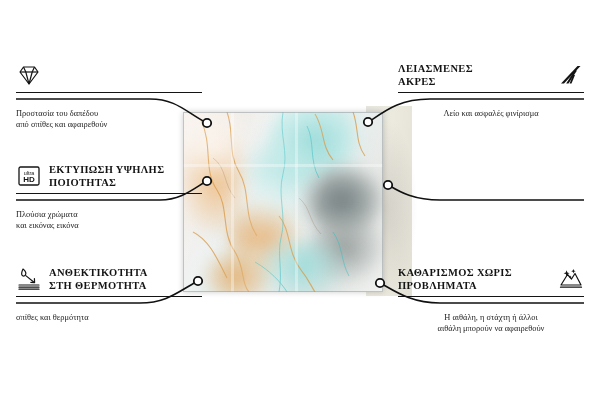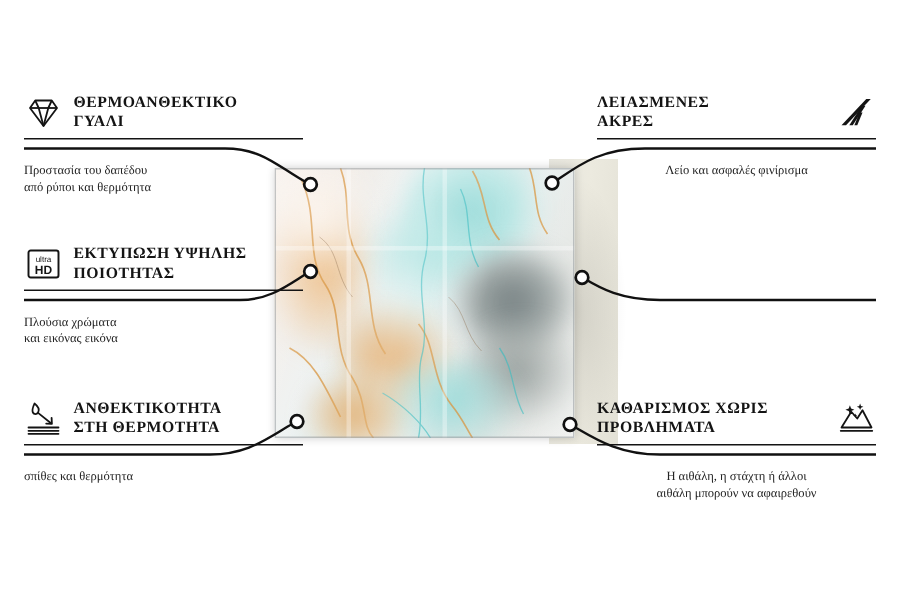--- a/index.html
+++ b/index.html
@@ -143,29 +143,25 @@
   <div class="feat left" id="f1">
     <div class="head">
       <svg class="ico" viewBox="0 0 26 26">
         <g fill="none" stroke="#141414" stroke-width="1.2" stroke-linejoin="round">
           <path d="M4 10 L13 22 L22 10 L18.5 5 L7.5 5 Z"></path>
           <path d="M4 10 H22"></path>
             <path d="M7.5 5 L9.8 10 L13 22"></path>
             <path d="M18.5 5 L16.2 10 L13 22"></path>
         </g>
       </svg>
-      <div class="titlewrap">
-        <div class="ttl">ΘΕΡΜΟΑΝΘΕΚΤΙΚΟ</div>
-        <div class="ttl">ΓΥΑΛΙ</div>
-      </div>
     </div>
     <div class="rule"></div>
     <div class="desc">
       <div>Προστασία του δαπέδου</div>
-      <div>από ρύποι και θερμότητα</div>
+      <div>από σπίθες και αφαιρεθούν</div>
     </div>
   </div>
 
   <div class="feat left" id="f2">
     <div class="head">
       <svg class="ico" viewBox="0 0 26 26">
         <rect x="3" y="4" width="20" height="18" rx="1.5" fill="none" stroke="#141414" stroke-width="1.3"></rect>
         <text x="13" y="11.6" text-anchor="middle" font-family="Liberation Sans, sans-serif" font-size="5.4" fill="#141414">ultra</text>
         <text x="13" y="19.4" text-anchor="middle" font-family="Liberation Sans, sans-serif" font-size="8" font-weight="bold" fill="#141414">HD</text>
       </svg>

